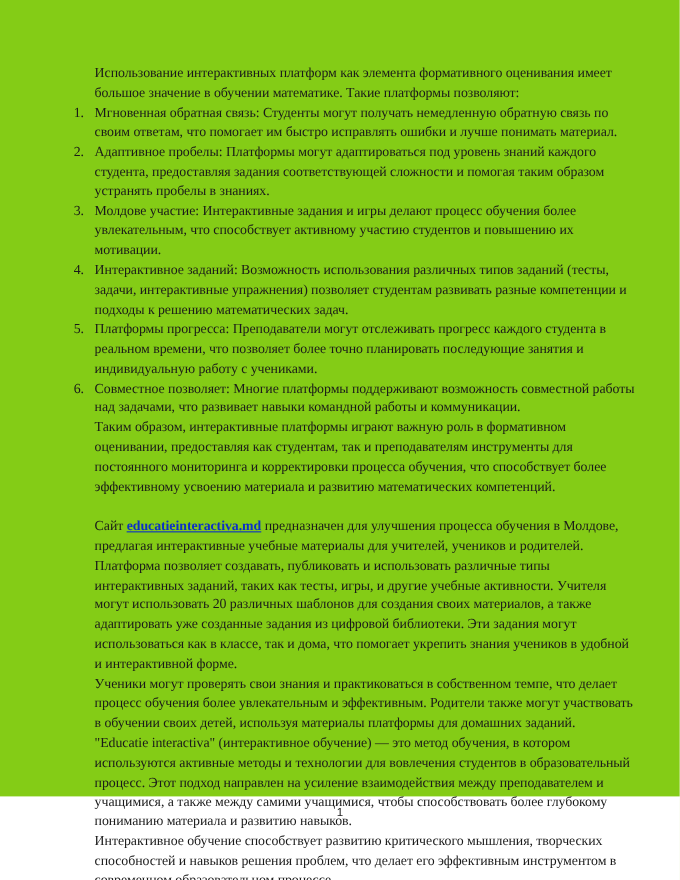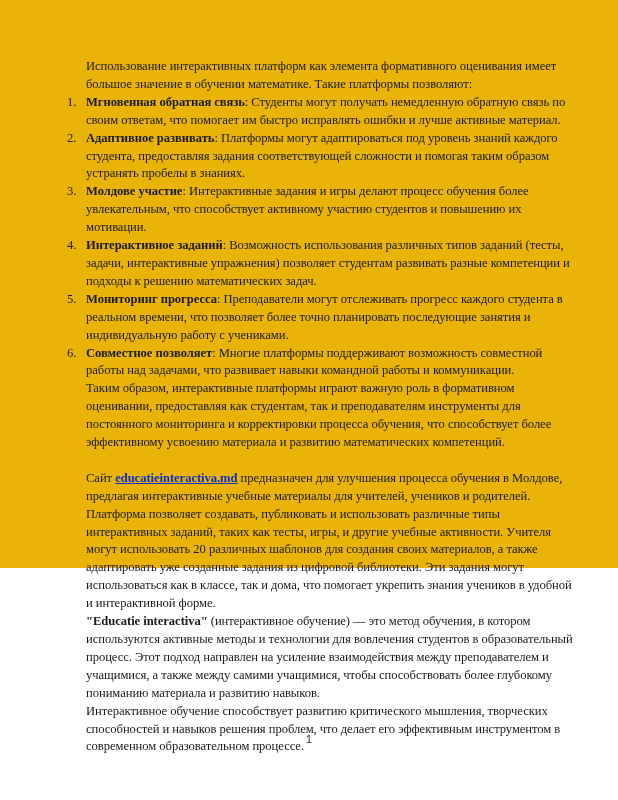--- a/index.html
+++ b/index.html
@@ -13,22 +13,22 @@
       position: relative;
       overflow: hidden;
       font-family: "Liberation Serif", "DejaVu Serif", serif;
       color: #1a1a1a;
     }
     .page {
       position: absolute;
       left: 0;
       top: 0;
       width: 618px;
-      height: 568px;
-      background: #eab308;
+      height: 724px;
+      background: #84cc16;
     }
     .body-text {
       position: absolute;
       left: 86px;
       top: 58px;
       width: 492px;
       font-size: 12.6px;
       line-height: 17.9px;
       letter-spacing: -0.05px;
     }
@@ -43,21 +43,21 @@
     ol.features li {
       position: relative;
       margin: 0;
     }
     .num {
       position: absolute;
       left: -19px;
       top: 0;
     }
     b {
-      font-weight: bold;
+      font-weight: normal;
     }
     .blank {
       height: 17.9px;
     }
     a.site-link {
       color: #0b2fc9;
       text-decoration: underline;
       font-weight: bold;
       text-align: center;
     }
@@ -75,47 +75,48 @@
 </head>
 <body>
 
 <div class="page">
   <div class="body-text">
 
     <p>Использование интерактивных платформ как элемента формативного оценивания имеет большое значение в обучении математике. Такие платформы позволяют:</p>
 
     <ol class="features">
       <li>
-        <span class="num">1.</span><b>Мгновенная обратная связь</b><span>: Студенты могут получать немедленную обратную связь по своим ответам, что помогает им быстро исправлять ошибки и лучше активные материал.</span>
+        <span class="num">1.</span><b>Мгновенная обратная связь</b><span>: Студенты могут получать немедленную обратную связь по своим ответам, что помогает им быстро исправлять ошибки и лучше понимать материал.</span>
       </li>
       <li>
-        <span class="num">2.</span><b>Адаптивное развивать</b><span>: Платформы могут адаптироваться под уровень знаний каждого студента, предоставляя задания соответствующей сложности и помогая таким образом устранять пробелы в знаниях.</span>
+        <span class="num">2.</span><b>Адаптивное пробелы</b><span>: Платформы могут адаптироваться под уровень знаний каждого студента, предоставляя задания соответствующей сложности и помогая таким образом устранять пробелы в знаниях.</span>
       </li>
       <li>
         <span class="num">3.</span><b>Молдове участие</b><span>: Интерактивные задания и игры делают процесс обучения более увлекательным, что способствует активному участию студентов и повышению их мотивации.</span>
       </li>
       <li>
         <span class="num">4.</span><b>Интерактивное заданий</b><span>: Возможность использования различных типов заданий (тесты, задачи, интерактивные упражнения) позволяет студентам развивать разные компетенции и подходы к решению математических задач.</span>
       </li>
       <li>
-        <span class="num">5.</span><b>Мониторинг прогресса</b><span>: Преподаватели могут отслеживать прогресс каждого студента в реальном времени, что позволяет более точно планировать последующие занятия и индивидуальную работу с учениками.</span>
+        <span class="num">5.</span><b>Платформы прогресса</b><span>: Преподаватели могут отслеживать прогресс каждого студента в реальном времени, что позволяет более точно планировать последующие занятия и индивидуальную работу с учениками.</span>
       </li>
       <li>
         <span class="num">6.</span><b>Совместное позволяет</b><span>: Многие платформы поддерживают возможность совместной работы над задачами, что развивает навыки командной работы и коммуникации.</span>
       </li>
     </ol>
 
     <p>Таким образом, интерактивные платформы играют важную роль в формативном оценивании, предоставляя как студентам, так и преподавателям инструменты для постоянного мониторинга и корректировки процесса обучения, что способствует более эффективному усвоению материала и развитию математических компетенций.</p>
 
     <div class="blank"></div>
 
     <p><span>Сайт </span><a class="site-link">educatieinteractiva.md</a><span> предназначен для улучшения процесса обучения в Молдове, предлагая интерактивные учебные материалы для учителей, учеников и родителей.</span></p>
 
     <p>Платформа позволяет создавать, публиковать и использовать различные типы интерактивных заданий, таких как тесты, игры, и другие учебные активности. Учителя могут использовать 20 различных шаблонов для создания своих материалов, а также адаптировать уже созданные задания из цифровой библиотеки. Эти задания могут использоваться как в классе, так и дома, что помогает укрепить знания учеников в удобной и интерактивной форме.</p>
 
+    <p>Ученики могут проверять свои знания и практиковаться в собственном темпе, что делает процесс обучения более увлекательным и эффективным. Родители также могут участвовать в обучении своих детей, используя материалы платформы для домашних заданий.</p>
 
     <p><b>"Educatie interactiva"</b><span> (интерактивное обучение) — это метод обучения, в котором используются активные методы и технологии для вовлечения студентов в образовательный процесс. Этот подход направлен на усиление взаимодействия между преподавателем и учащимися, а также между самими учащимися, чтобы способствовать более глубокому пониманию материала и развитию навыков.</span></p>
 
     <p>Интерактивное обучение способствует развитию критического мышления, творческих способностей и навыков решения проблем, что делает его эффективным инструментом в современном образовательном процессе.</p>
 
   </div>
 
   <div class="page-number">1</div>
 </div>
 

